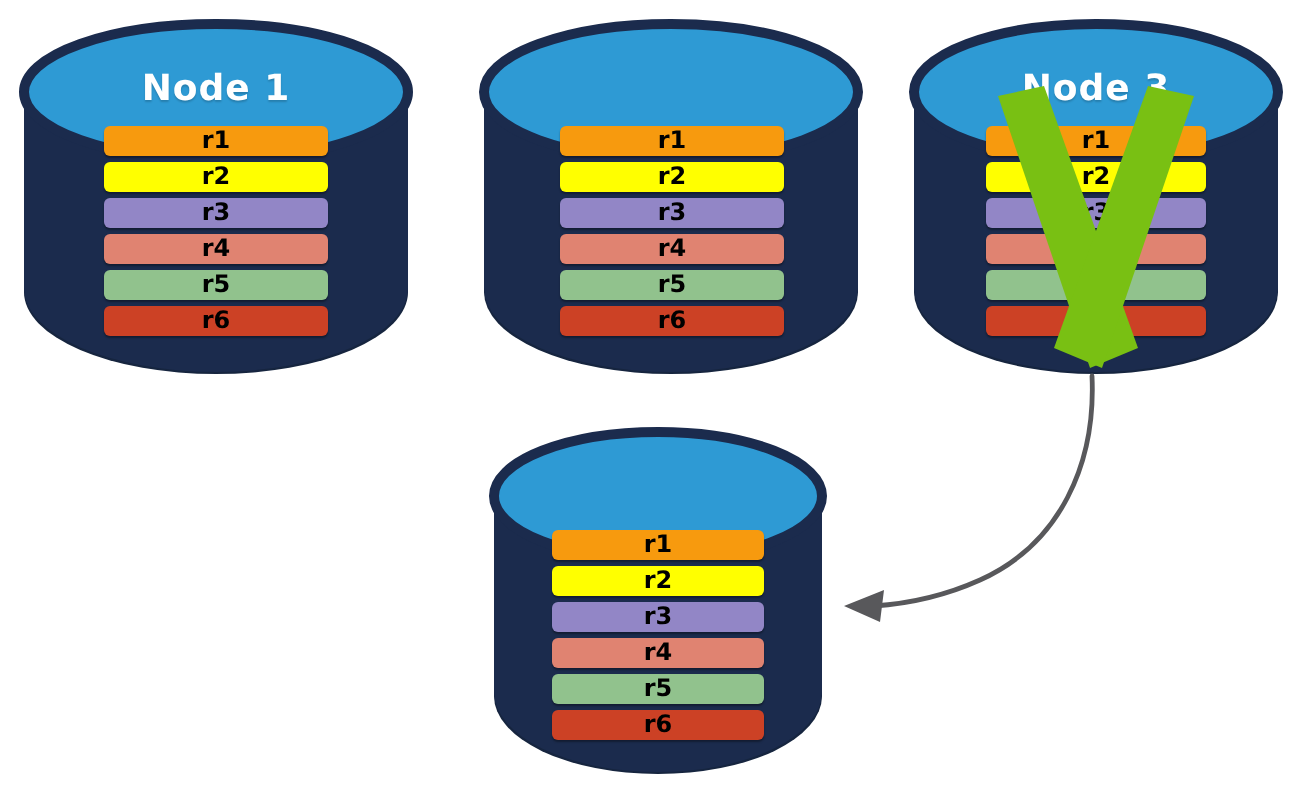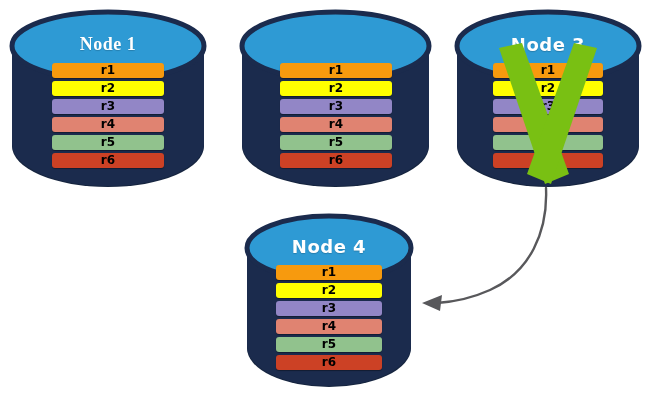--- a/index.html
+++ b/index.html
@@ -81,21 +81,21 @@
 
 <div id="canvas">
 
   <div class="node-wrap" style="left:8px; top:6px; width:200px; height:180px;">
     <svg class="node-svg" width="200" height="180" viewBox="0 0 200 180">
       <path d="M4,40 L4,140 A100,45 0 0 0 196,140 L196,40 Z" fill="#1B2B4D"></path>
       <ellipse cx="100" cy="140" rx="96" ry="41" fill="#16253F"></ellipse>
       <path d="M4,40 L4,138 A96,42 0 0 0 196,138 L196,40 Z" fill="#1B2B4D"></path>
       <ellipse cx="100" cy="40" rx="96" ry="34" fill="#2E9AD4" stroke="#1B2B4D" stroke-width="5"></ellipse>
     </svg>
-    <div class="node-title" style="top:28px;font-family:Liberation Serif, serif;">Node  1</div>
+    <div class="node-title" style="top:28px;">Node  1</div>
     <div class="rows">
       <div class="row-bar" style="left:44px; top:57px; width:112px; background:#F79A0E;">r1</div>
       <div class="row-bar" style="left:44px; top:75px; width:112px; background:#FFFF00;">r2</div>
       <div class="row-bar" style="left:44px; top:93px; width:112px; background:#9286C6;">r3</div>
       <div class="row-bar" style="left:44px; top:111px; width:112px; background:#E08371;">r4</div>
       <div class="row-bar" style="left:44px; top:129px; width:112px; background:#91C28D;">r5</div>
       <div class="row-bar" style="left:44px; top:147px; width:112px; background:#CC4125;">r6</div>
     </div>
   </div>
 
@@ -140,21 +140,20 @@
     </svg>
   </div>
 
   <div class="node-wrap" style="left:243px; top:210px; width:172px; height:178px;">
     <svg class="node-svg" width="172" height="178" viewBox="0 0 172 178">
       <path d="M4,38 L4,138 A86,43 0 0 0 168,138 L168,38 Z" fill="#1B2B4D"></path>
       <ellipse cx="86" cy="138" rx="82" ry="39" fill="#16253F"></ellipse>
       <path d="M4,38 L4,136 A82,40 0 0 0 168,136 L168,38 Z" fill="#1B2B4D"></path>
       <ellipse cx="86" cy="38" rx="82" ry="32" fill="#2E9AD4" stroke="#1B2B4D" stroke-width="5"></ellipse>
     </svg>
-    <div class="node-title" style="top:26px;">Node  4</div>
     <div class="rows">
       <div class="row-bar" style="left:33px; top:55px; width:106px; background:#F79A0E;">r1</div>
       <div class="row-bar" style="left:33px; top:73px; width:106px; background:#FFFF00;">r2</div>
       <div class="row-bar" style="left:33px; top:91px; width:106px; background:#9286C6;">r3</div>
       <div class="row-bar" style="left:33px; top:109px; width:106px; background:#E08371;">r4</div>
       <div class="row-bar" style="left:33px; top:127px; width:106px; background:#91C28D;">r5</div>
       <div class="row-bar" style="left:33px; top:145px; width:106px; background:#CC4125;">r6</div>
     </div>
   </div>
 

